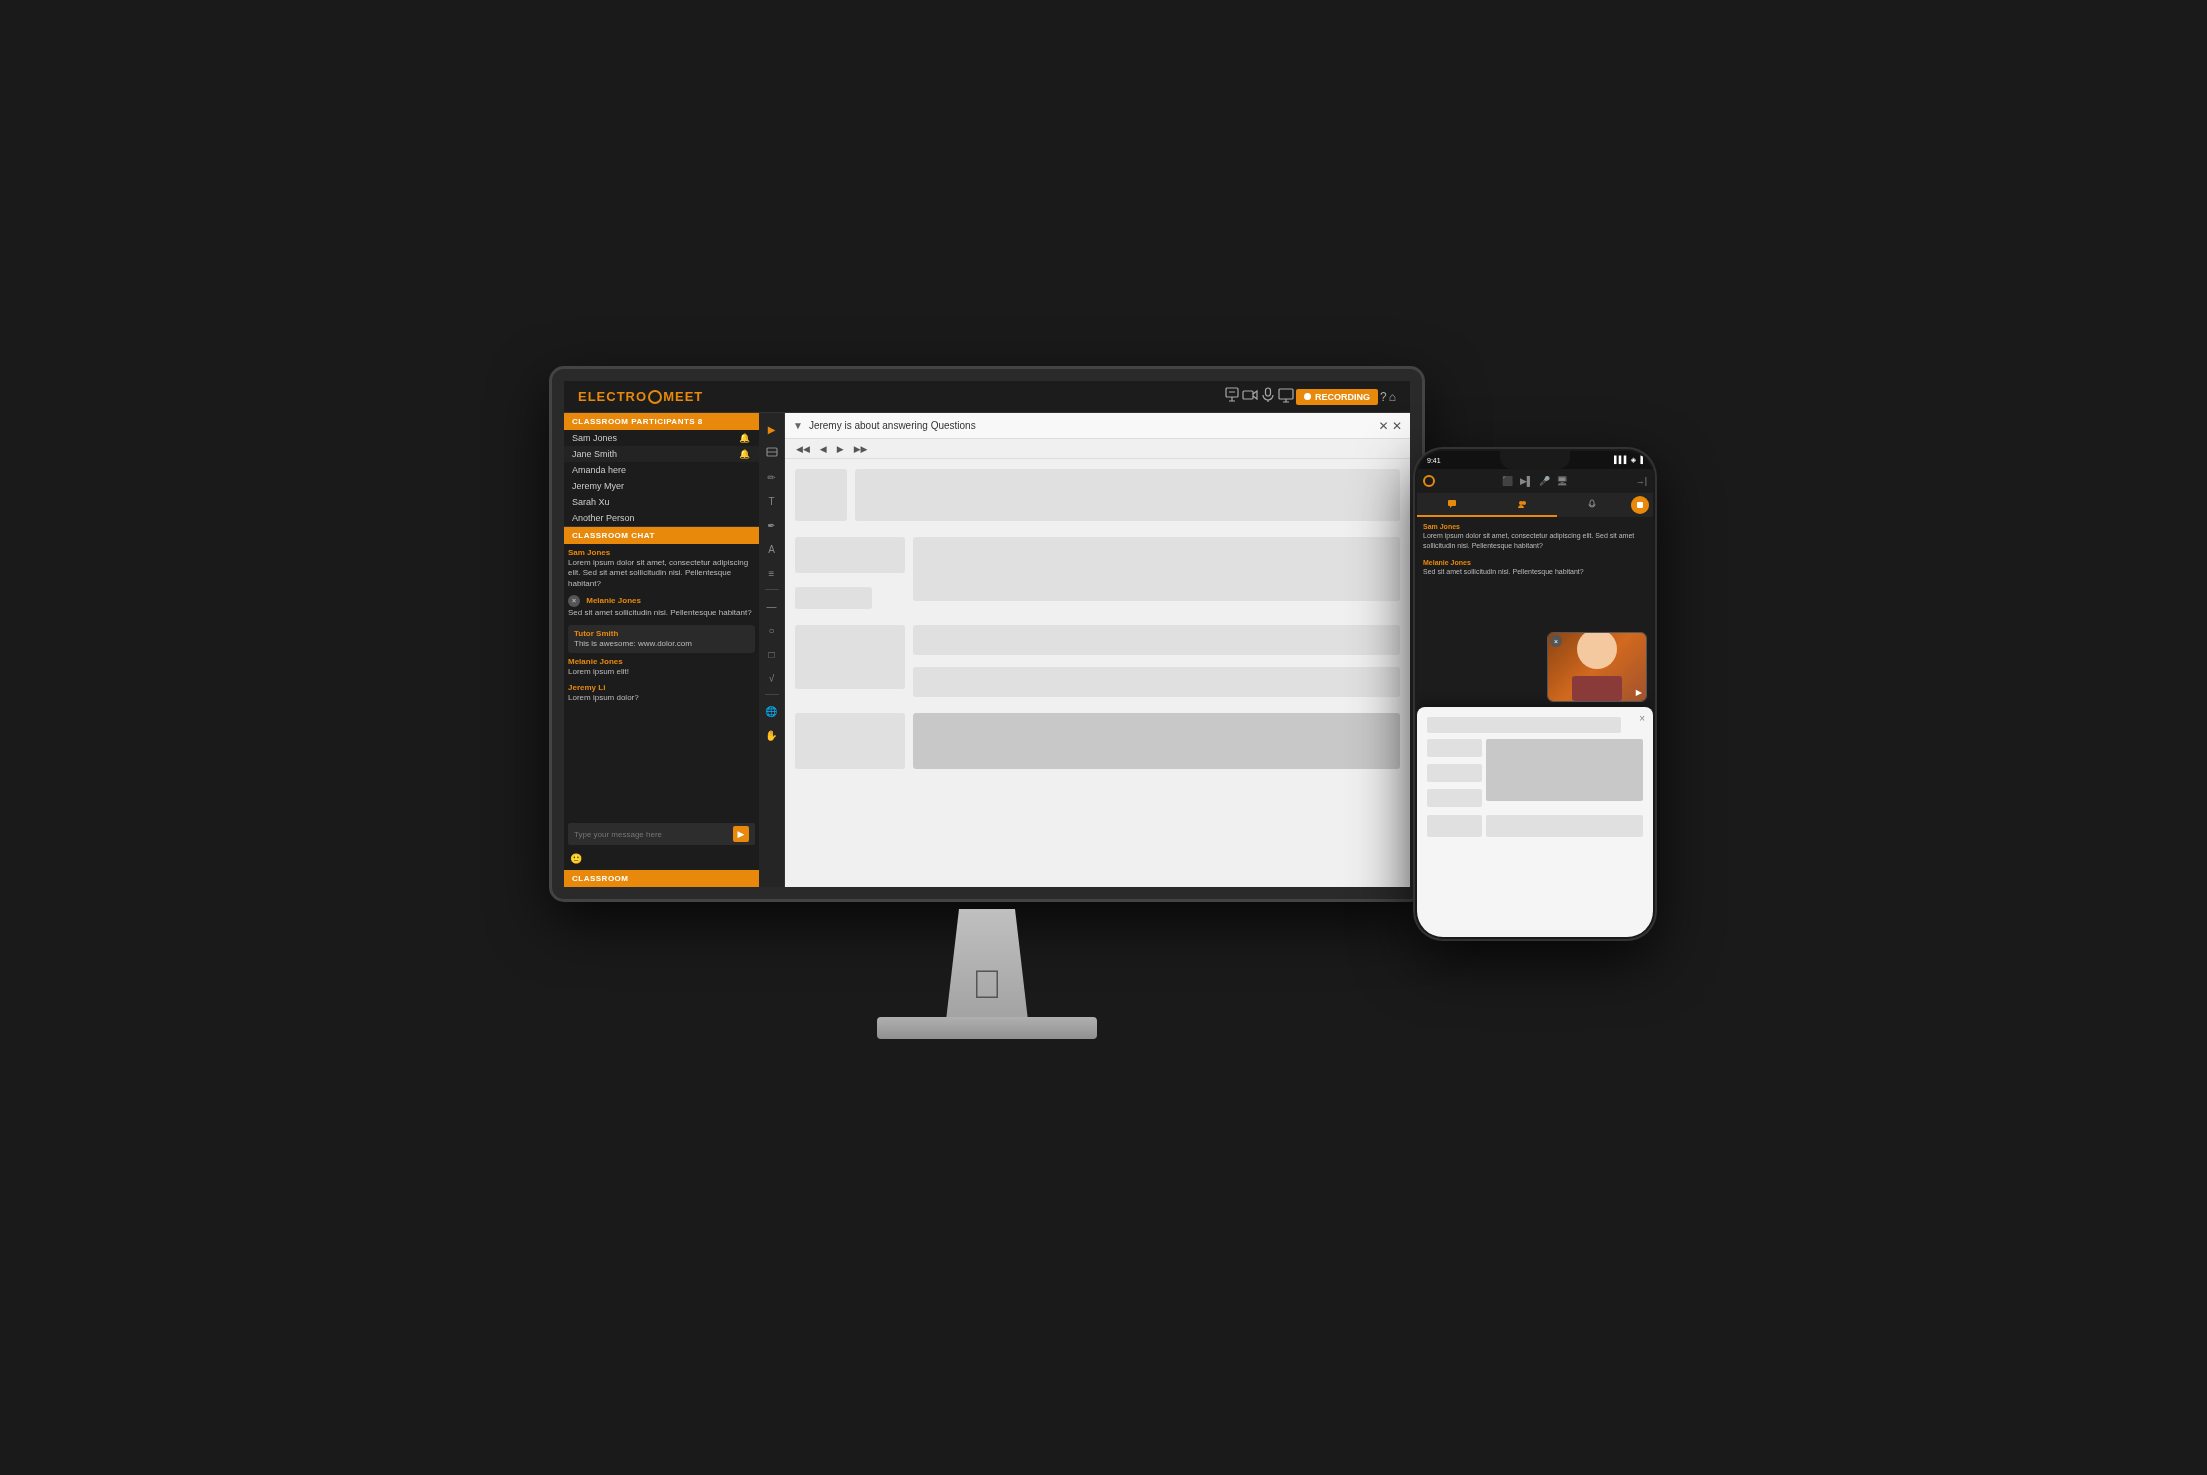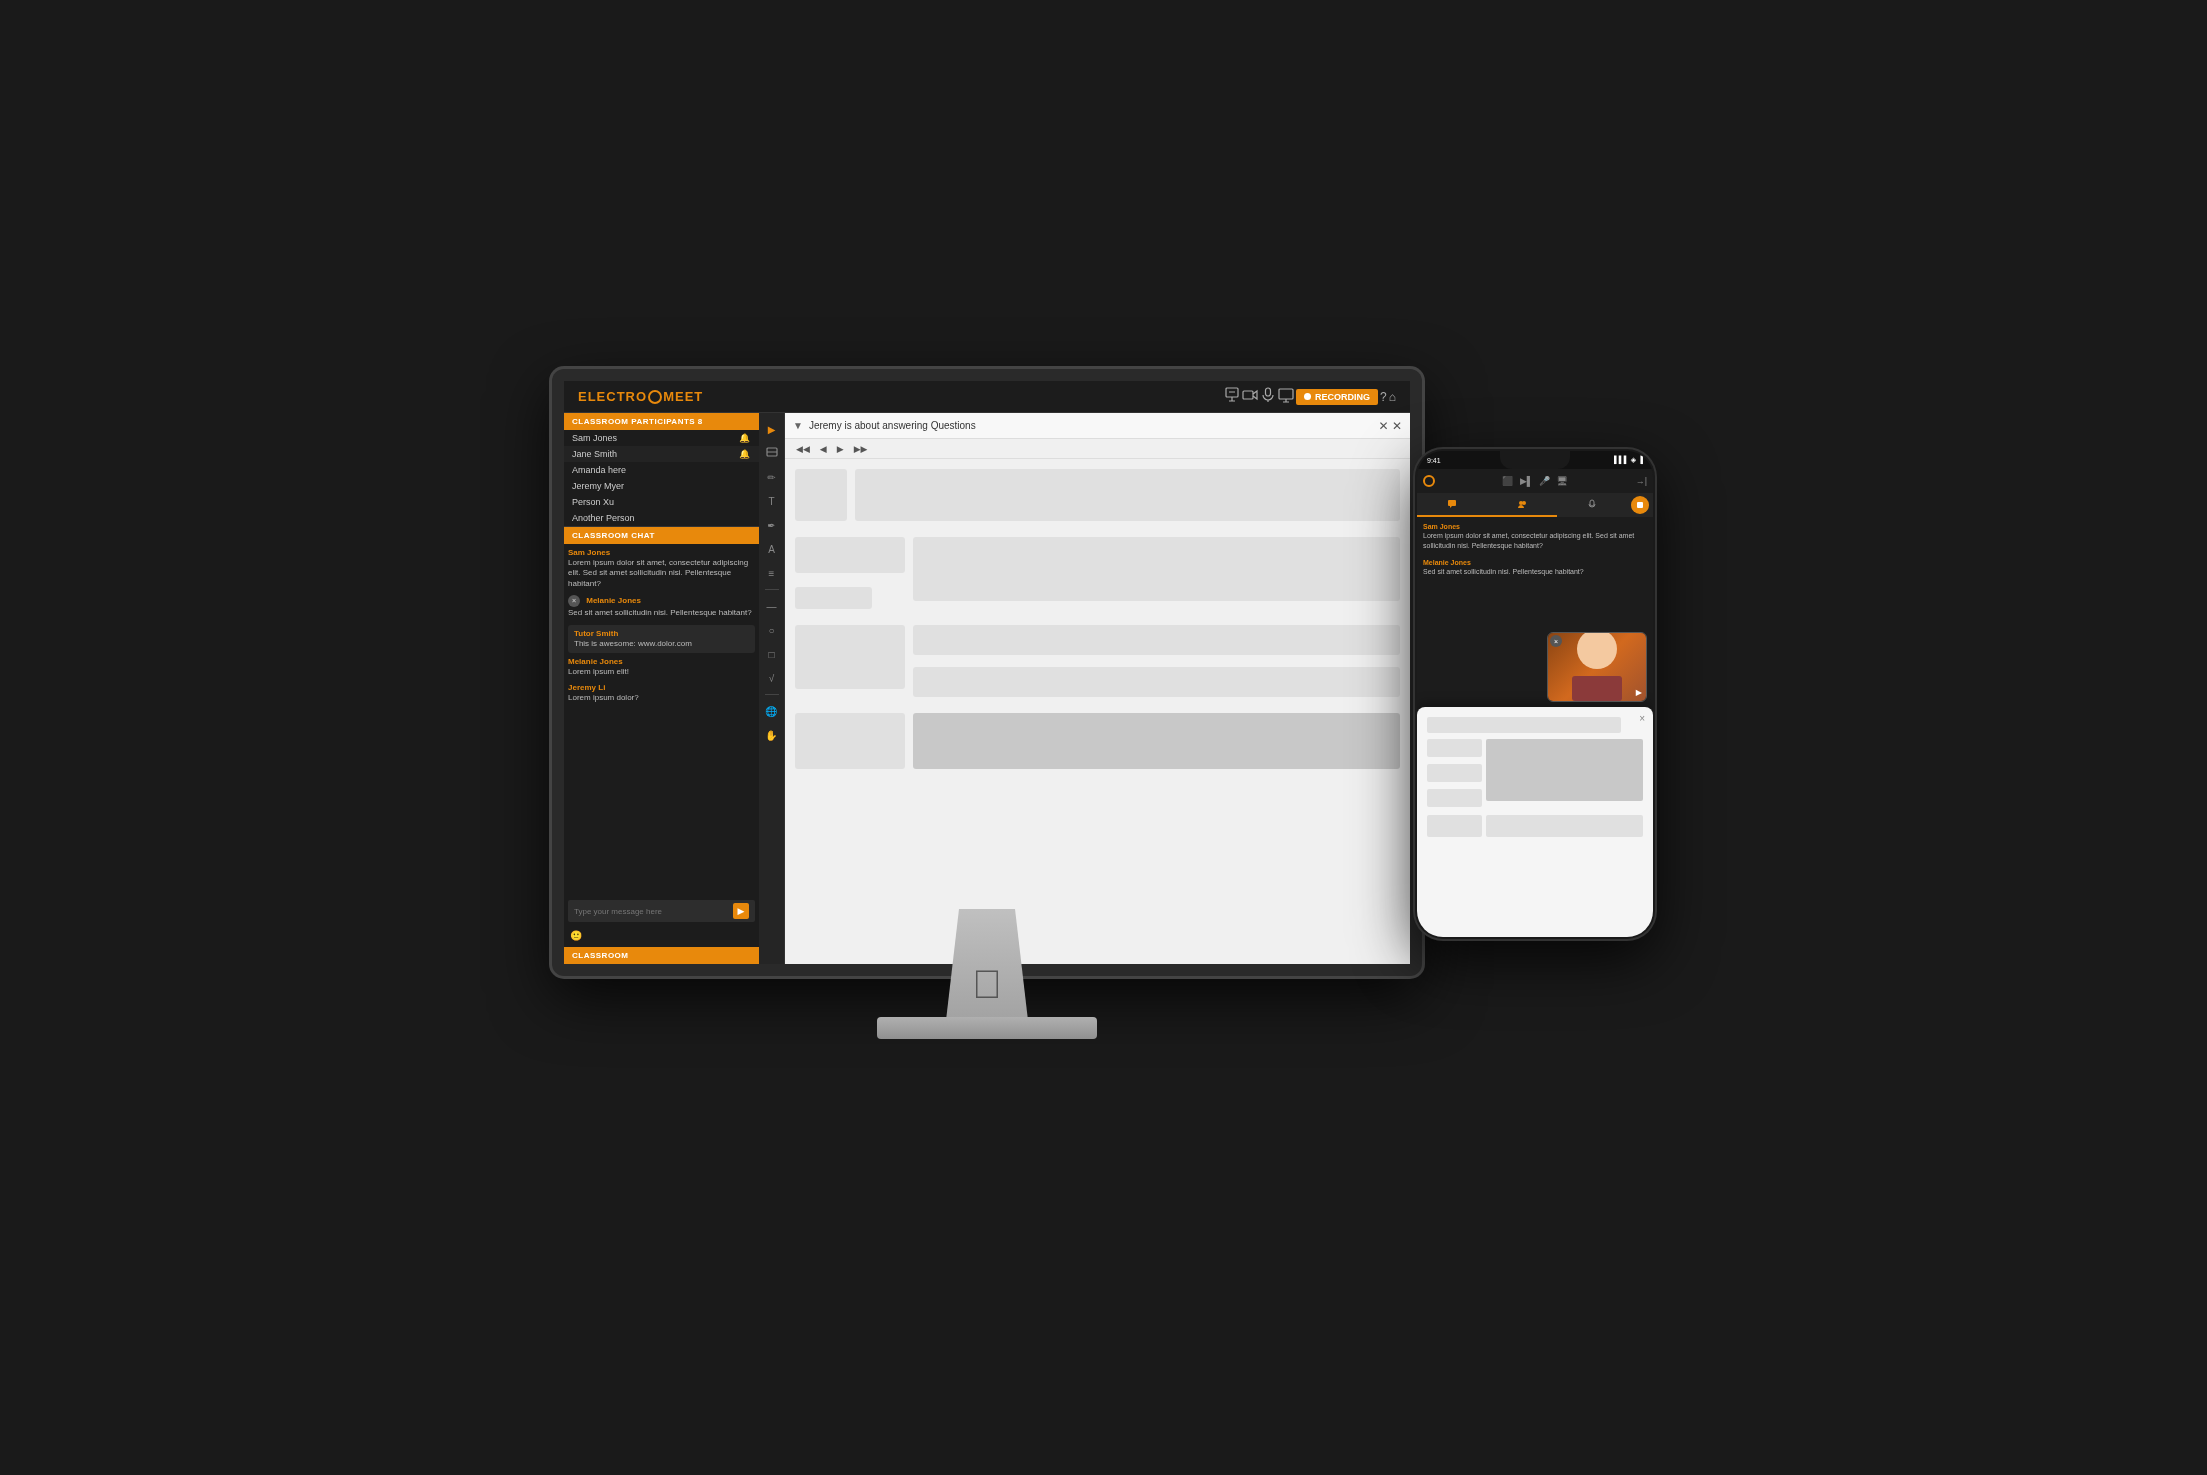--- a/index.html
+++ b/index.html
@@ -25,21 +25,21 @@
       top: 0;
       width: 870px;
       height: 700px;
     }
 
     .imac-frame {
       position: absolute;
       left: 0;
       top: 0;
       width: 870px;
-      height: 607px;
+      height: 530px;
       background: #2a2a2a;
       border-radius: 12px;
       box-shadow: 0 0 0 3px #444, 0 20px 60px rgba(0,0,0,0.8);
       overflow: hidden;
     }
 
     .imac-screen {
       position: absolute;
       top: 12px;
       left: 12px;
@@ -759,21 +759,21 @@
                   <span>Jane Smith</span>
                   <span class="participant-bell">🔔</span>
                 </div>
                 <div class="participant-item">
                   <span>Amanda here</span>
                 </div>
                 <div class="participant-item">
                   <span>Jeremy Myer</span>
                 </div>
                 <div class="participant-item">
-                  <span>Person Xu</span>
+                  <span>Sarah Xu</span>
                 </div>
                 <div class="participant-item">
                   <span>Another Person</span>
                 </div>
               </div>
 
               <div class="sidebar-divider"></div>
 
               <div class="chat-section">
                 <div class="sidebar-section-header">CLASSROOM CHAT</div>

